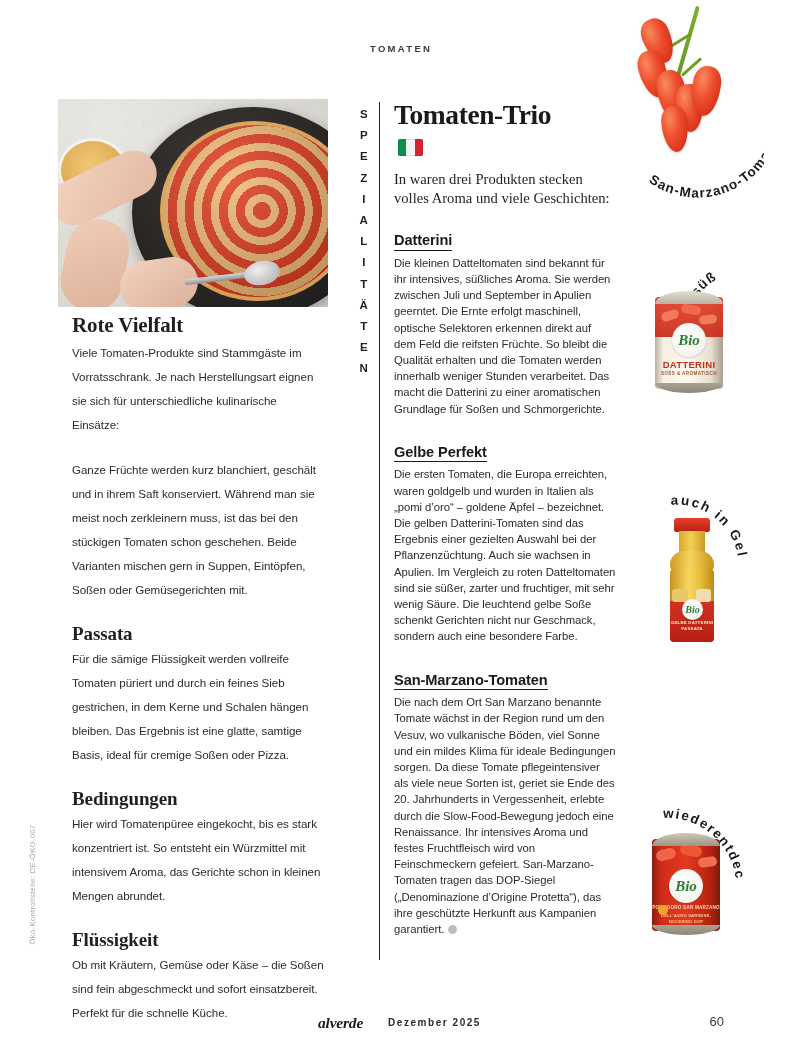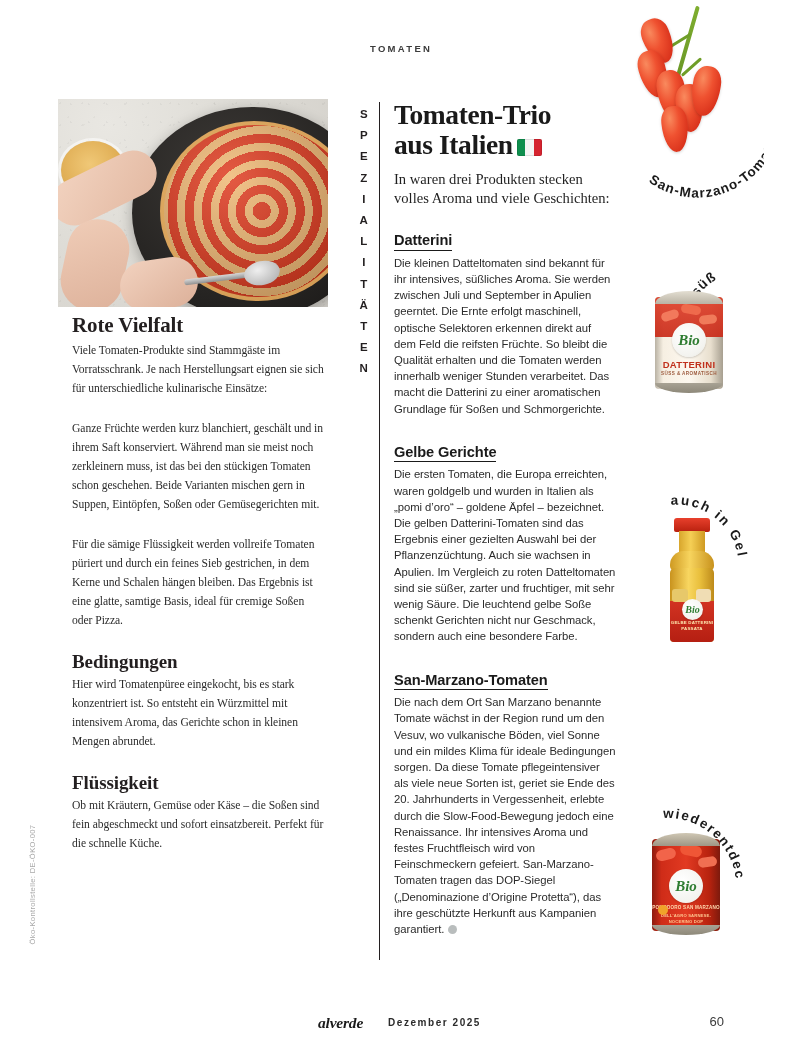--- a/index.html
+++ b/index.html
@@ -189,24 +189,23 @@
     line-height: 1.12;
     margin: 0 0 3px 0;
     letter-spacing: -.1px;
   }
   .col-left .sec-title.lead {
     font-size: 21px;
   }
   .col-left p {
     margin: 0;
     font-size: 11.6px;
-    line-height: 19px;
+    line-height: 24px;
     color: #2b2b2b;
     letter-spacing: -.05px;
-    font-family: Liberation Serif, serif;
   }
   .col-left .block { margin-bottom: 21px; }
   .col-left .block:last-child { margin-bottom: 0; }
 
   
   .vert-word {
     position: absolute;
     left: 356px;
     top: 104px;
     width: 16px;
@@ -441,20 +440,21 @@
 
   <div class="col-left">
     <div class="block">
       <h2 class="sec-title lead">Rote Vielfalt</h2>
       <p>Viele Tomaten-Produkte sind Stammgäste im Vorratsschrank. Je nach Herstellungsart eignen sie sich für unterschiedliche kulinarische Einsätze:</p>
     </div>
     <div class="block">
       <p>Ganze Früchte werden kurz blanchiert, geschält und in ihrem Saft konserviert. Während man sie meist noch zerkleinern muss, ist das bei den stückigen Tomaten schon geschehen. Beide Varianten mischen gern in Suppen, Eintöpfen, Soßen oder Gemüsegerichten mit.</p>
     </div>
     <div class="block">
+      <h2 class="sec-title">Passata</h2>
       <p>Für die sämige Flüssigkeit werden vollreife Tomaten püriert und durch ein feines Sieb gestrichen, in dem Kerne und Schalen hängen bleiben. Das Ergebnis ist eine glatte, samtige Basis, ideal für cremige Soßen oder Pizza.</p>
     </div>
     <div class="block">
       <h2 class="sec-title">Bedingungen</h2>
       <p>Hier wird Tomatenpüree eingekocht, bis es stark konzentriert ist. So entsteht ein Würzmittel mit intensivem Aroma, das Gerichte schon in kleinen Mengen abrundet.</p>
     </div>
     <div class="block">
       <h2 class="sec-title">Flüssigkeit</h2>
       <p>Ob mit Kräutern, Gemüse oder Käse – die Soßen sind fein abgeschmeckt und sofort einsatzbereit. Perfekt für die schnelle Küche.</p>
     </div>
@@ -473,31 +473,31 @@
       <div>Ä</div>
       <div>T</div>
       <div>E</div>
       <div>N</div>
     </div>
   <div class="rule-vert"></div>
 
   <div class="col-right">
     <h1 class="display-title">
       <span>Tomaten-Trio</span><br>
-      <span>aus Italien</span><span class="flag-glyph"></span>
+      <span class="flag-glyph"></span>
     </h1>
     <p class="standfirst">In waren drei Produkten stecken volles Aroma und viele Geschichten:</p>
 
     <div class="block">
       <h3 class="sub-head">Datterini</h3>
       <p class="body">Die kleinen Datteltomaten sind bekannt für ihr intensives, süßliches Aroma. Sie werden zwischen Juli und September in Apulien geerntet. Die Ernte erfolgt maschinell, optische Selektoren erkennen direkt auf dem Feld die reifsten Früchte. So bleibt die Qualität erhalten und die Tomaten werden innerhalb weniger Stunden verarbeitet. Das macht die Datterini zu einer aromatischen Grundlage für Soßen und Schmorgerichte.</p>
     </div>
 
     <div class="block">
-      <h3 class="sub-head">Gelbe Gerichte</h3>
+      <h3 class="sub-head">Gelbe Perfekt</h3>
       <p class="body">Die ersten Tomaten, die Europa erreichten, waren goldgelb und wurden in Italien als „pomi d’oro“ – goldene Äpfel – bezeichnet. Die gelben Datterini-Tomaten sind das Ergebnis einer gezielten Auswahl bei der Pflanzenzüchtung. Auch sie wachsen in Apulien. Im Vergleich zu roten Datteltomaten sind sie süßer, zarter und fruchtiger, mit sehr wenig Säure. Die leuchtend gelbe Soße schenkt Gerichten nicht nur Geschmack, sondern auch eine besondere Farbe.</p>
     </div>
 
     <div class="block">
       <h3 class="sub-head">San-Marzano-Tomaten</h3>
       <p class="body"><span>Die nach dem Ort San Marzano benannte Tomate wächst in der Region rund um den Vesuv, wo vulkanische Böden, viel Sonne und ein mildes Klima für ideale Bedingungen sorgen. Da diese Tomate pflegeintensiver als viele neue Sorten ist, geriet sie Ende des 20. Jahrhunderts in Vergessenheit, erlebte durch die Slow-Food-Bewegung jedoch eine Renaissance. Ihr intensives Aroma und festes Fruchtfleisch wird von Feinschmeckern gefeiert. San-Marzano-Tomaten tragen das DOP-Siegel („Denominazione d’Origine Protetta“), das ihre geschützte Herkunft aus Kampanien garantiert.</span><span class="end-mark"></span></p>
     </div>
   </div>
 
   <div class="tomato-cluster">

